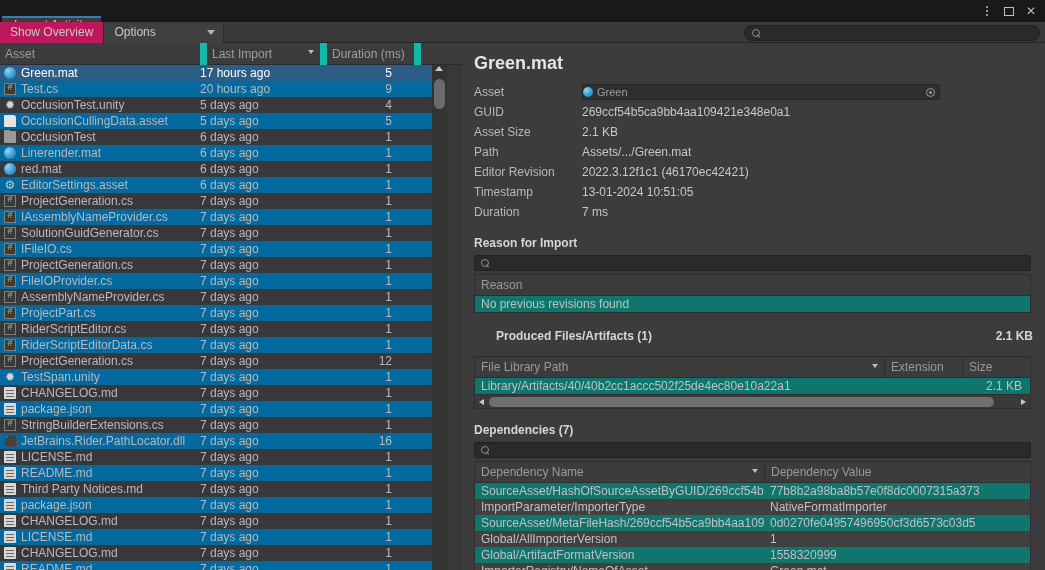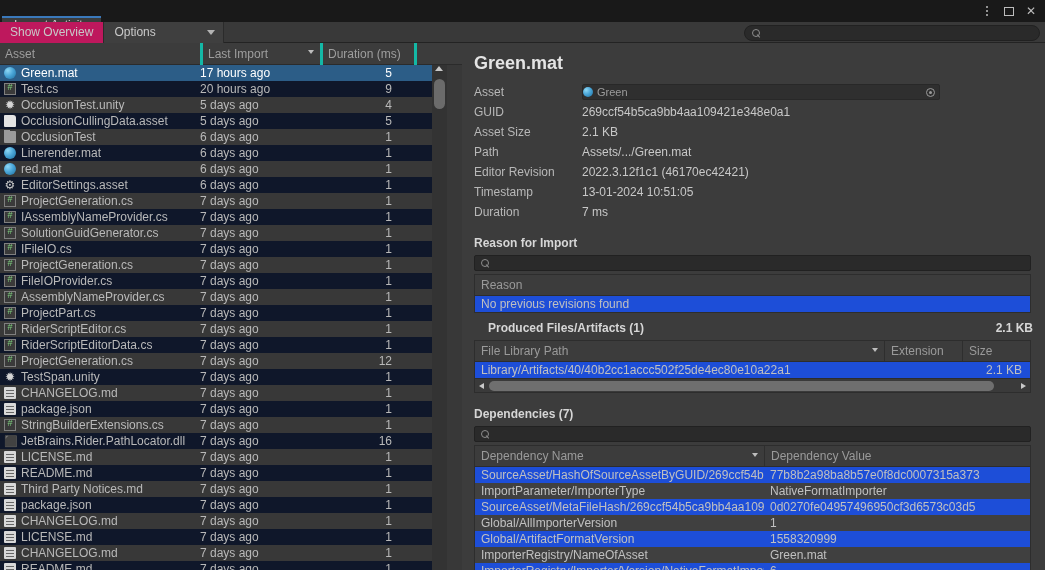--- a/index.html
+++ b/index.html
@@ -66,31 +66,31 @@
     border:1px solid #8d8d8d; border-radius:50%; }
   .mag::after { content:""; position:absolute; left:5px; top:5px; width:4px; height:1px;
     background:#8d8d8d; transform:rotate(45deg); transform-origin:left center; }
   .ph { color:#6f6f6f; font-size:11px; margin-left:5px; }
 
   
   .left { position:absolute; left:0; top:43px; width:462px; height:527px; background:#383838; }
   .lhead { display:flex; height:22px; background:#3c3c3c; border-bottom:1px solid #2b2b2b;
            color:#9e9e9e; font-size:12px; }
   .lhead > div { display:flex; align-items:center; height:22px; padding-left:5px; position:relative; }
-  .lhead > div + div { border-left:3px solid #14b8a6;align-items:center; }
+  .lhead > div + div { border-left:7px solid #14b8a6;align-items:center; }
   .c-asset { width:200px; }
   .c-import { width:120px; }
   .c-dur { width:94px; }
   .c-end { width:48px; }
   .sortmark { position:absolute; right:6px; top:7px; width:0;height:0;
     border-left:3px solid transparent;border-right:3px solid transparent;border-top:4px solid #bdbdbd; }
 
   .rows { position:absolute; left:0; top:22px; width:447px; height:505px; overflow:hidden; }
   .row { display:flex; height:16px; align-items:center; font-size:12px; color:#b9b9b9; }
-  .row.alt { background:#0f172a; }
+  .row.alt { background:#0369a1; }
   .row.sel { background:#2c5d87; color:#ffffff; }
   .r-asset { width:200px; display:flex; align-items:center; gap:5px; padding-left:4px;
              white-space:nowrap; overflow:hidden; }
   .r-import { width:120px; }
   .r-dur { width:94px; text-align:right; padding-right:22px; }
 
   
   .ic { width:12px; height:12px; flex:0 0 auto; position:relative; }
   .ic-cs { background:#3a3a3a; border:1px solid #7f7f7f; }
   .ic-cs::after { content:"#"; position:absolute; left:0; top:-2px; width:100%;
@@ -128,26 +128,26 @@
   .objfield .ic-mat { width:10px; height:10px; }
   .objfield .oname { margin-left:4px; color:#9c9c9c; font-size:11px; }
   .objsel { position:absolute; right:4px; top:3px; width:9px; height:9px;
     border:1px solid #9a9a9a; border-radius:50%; }
   .objsel::after { content:""; position:absolute; left:2px; top:2px; width:3px; height:3px;
     background:#9a9a9a; border-radius:50%; }
 
   .sect { font-size:12px; font-weight:bold; color:#d6d6d6; margin:14px 0 5px 0; }
   .secthead { display:flex; justify-content:space-between; align-items:center;
               margin:8px 0 5px 0; padding-right:2px; }
-  .secthead .sect { margin:0;padding-left:14px; }
+  .secthead .sect { margin:8px;padding-left:14px; }
   .sizelbl { font-size:12px; font-weight:bold; color:#d6d6d6; }
 
   .srch { width:557px; height:16px; background:#2a2a2a; border:1px solid #212121;
           border-radius:2px; display:flex; align-items:center; padding-left:6px; }
-  .tbl { width:557px; border:1px solid #2d2d2d; background:#1d4ed8; margin-top:3px; }
+  .tbl { width:557px; border:1px solid #2d2d2d; background:#0f766e; margin-top:3px; }
   .thead { display:flex; height:21px; background:#3c3c3c; border-bottom:1px solid #2d2d2d;
            color:#9a9a9a; font-size:12px; }
   .thead > div { display:flex; align-items:center; height:20px; padding-left:6px; position:relative; }
   .thead > div + div { border-left:1px solid #2e2e2e; }
   .trow { display:flex; height:16px; align-items:center; font-size:12px; color:#c0c0c0; }
   .trow.alt { background:#404040; }
   .trow > div { padding-left:6px; white-space:nowrap; overflow:hidden; }
 
   .w-flp { width:409px; }
   .w-ext { width:78px; }

